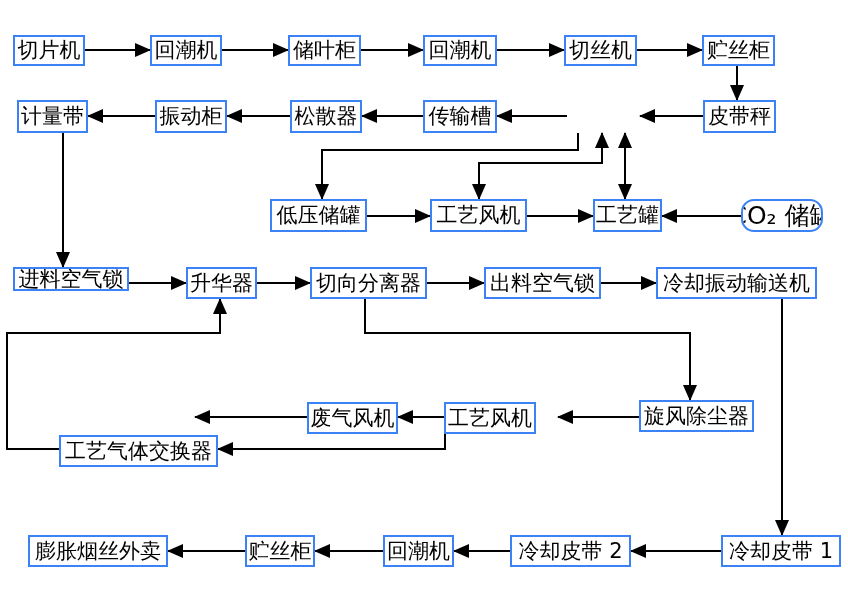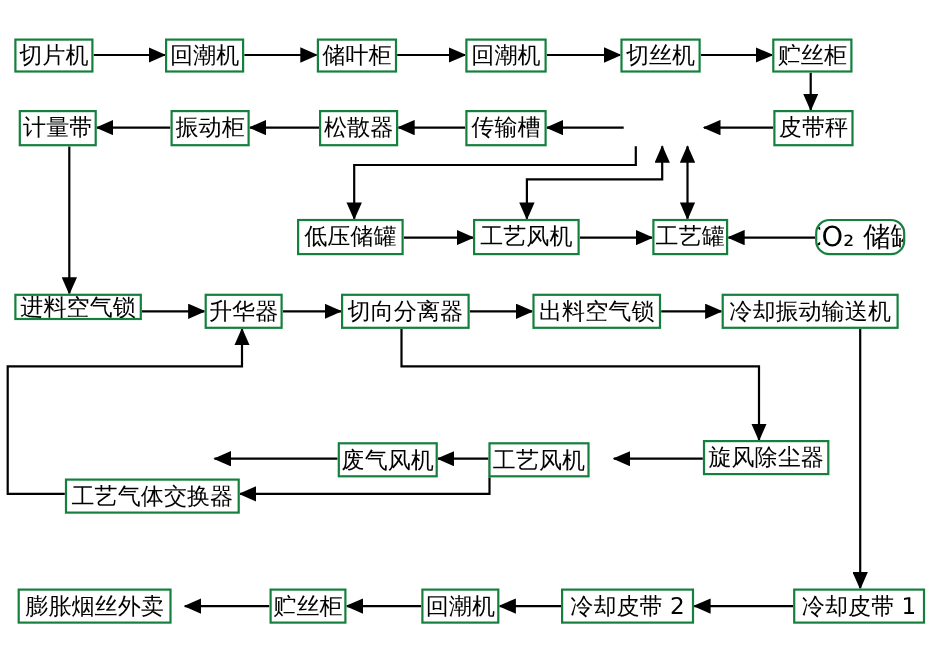--- a/index.html
+++ b/index.html
@@ -4,21 +4,21 @@
 <style>
   html, body { margin:0; padding:0; background:#ffffff; }
   .canvas {
     position:relative; width:848px; height:600px; background:#ffffff;
     font-family:"DejaVu Sans", sans-serif; overflow:hidden;
   }
   svg.edges { position:absolute; left:0; top:0; width:848px; height:600px; }
   .edge { stroke:#000000; stroke-width:2; fill:none; }
   .box {
     position:absolute; box-sizing:border-box;
-    border:2px solid #15803d; background:#ffffff; color:#000000;
+    border:2px solid #3b82f6; background:#ffffff; color:#000000;
     display:flex; align-items:center; justify-content:center;
     font-size:21px; line-height:1; white-space:pre; overflow:hidden;
   }
   .box.small { font-size:25px;border-radius:13px; }
 </style>
 </head>
 <body>
 
 <div class="canvas">
 
@@ -85,19 +85,19 @@
   <div class="box" style="left:186px;top:267px;width:71px;height:32px">升华器</div>
   <div class="box" style="left:310px;top:267px;width:117px;height:32px">切向分离器</div>
   <div class="box" style="left:484px;top:267px;width:117px;height:32px">出料空气锁</div>
   <div class="box" style="left:656px;top:267px;width:161px;height:32px">冷却振动输送机</div>
 
   <div class="box" style="left:307px;top:402px;width:91px;height:32px">废气风机</div>
   <div class="box" style="left:444px;top:402px;width:92px;height:32px">工艺风机</div>
   <div class="box" style="left:639px;top:400px;width:115px;height:32px">旋风除尘器</div>
   <div class="box" style="left:59px;top:435px;width:159px;height:32px">工艺气体交换器</div>
 
-  <div class="box" style="left:16px;top:535px;width:140px;height:32px">膨胀烟丝外卖</div>
+  <div class="box" style="left:28px;top:535px;width:140px;height:32px">膨胀烟丝外卖</div>
   <div class="box" style="left:245px;top:535px;width:70px;height:32px">贮丝柜</div>
   <div class="box" style="left:383px;top:535px;width:71px;height:32px">回潮机</div>
   <div class="box" style="left:510px;top:535px;width:121px;height:32px">冷却皮带 2</div>
   <div class="box" style="left:721px;top:535px;width:120px;height:32px">冷却皮带 1</div>
 
 </div>
 
 </body></html>

